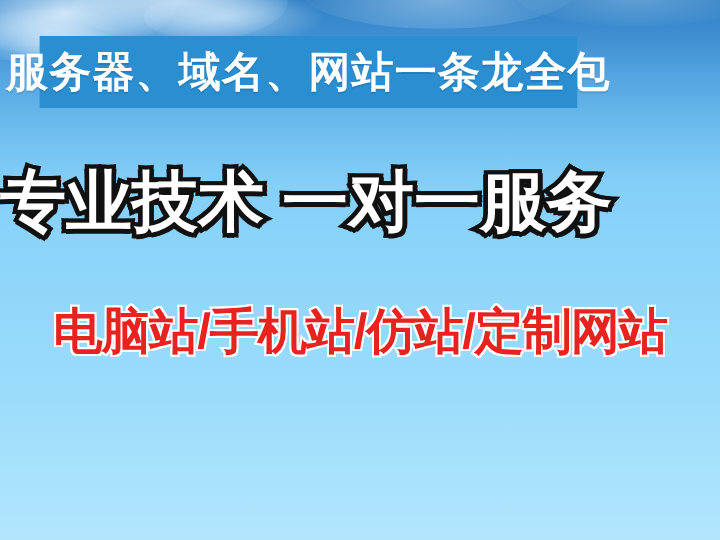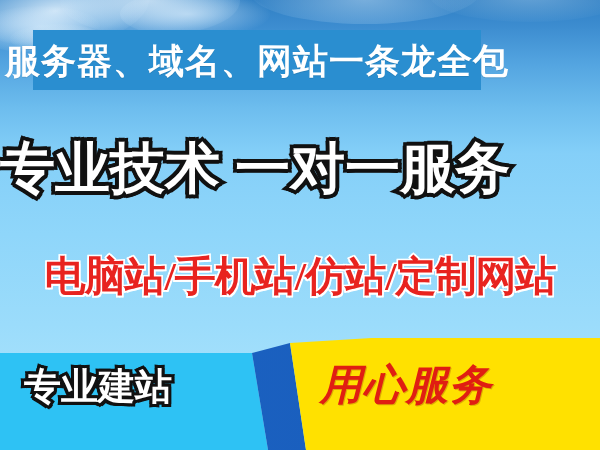--- a/index.html
+++ b/index.html
@@ -62,21 +62,21 @@
     -webkit-text-stroke:7px #111111;
     paint-order:stroke fill;
     text-shadow:
        3px 3px 0 #111, -3px 3px 0 #111, 3px -3px 0 #111, -3px -3px 0 #111,
        0 4px 0 #111, 0 -4px 0 #111, 4px 0 0 #111, -4px 0 0 #111;
   }
 
   
   #line3{
     position:absolute;left:0;top:252px;width:600px;
-    text-align:center;white-space:nowrap;font-family:Liberation Serif, serif;
+    text-align:center;white-space:nowrap;
   }
   #line3 .txt{
     display:inline-block;
     font-size:41px;font-weight:bold;line-height:1.18;
     color:#e8231f;letter-spacing:-1px;
     -webkit-text-stroke:3px #ffffff;
     paint-order:stroke fill;
     text-shadow:
        1.5px 1.5px 0 #fff, -1.5px 1.5px 0 #fff,
        1.5px -1.5px 0 #fff, -1.5px -1.5px 0 #fff;
@@ -133,21 +133,14 @@
   </div>
 
   <div id="line2">
     <span class="txt">专业技术 一对一服务</span>
   </div>
 
   <div id="line3">
     <span class="txt">电脑站/手机站/仿站/定制网站</span>
   </div>
 
-  <div id="banner">
-    <div class="panel cyan"></div>
-    <div class="panel wedge"></div>
-    <div class="panel yellow"></div>
-    <span class="left-txt">专业建站</span>
-    <span class="right-txt">用心服务</span>
-  </div>
 
 </div>
 
 </body></html>

